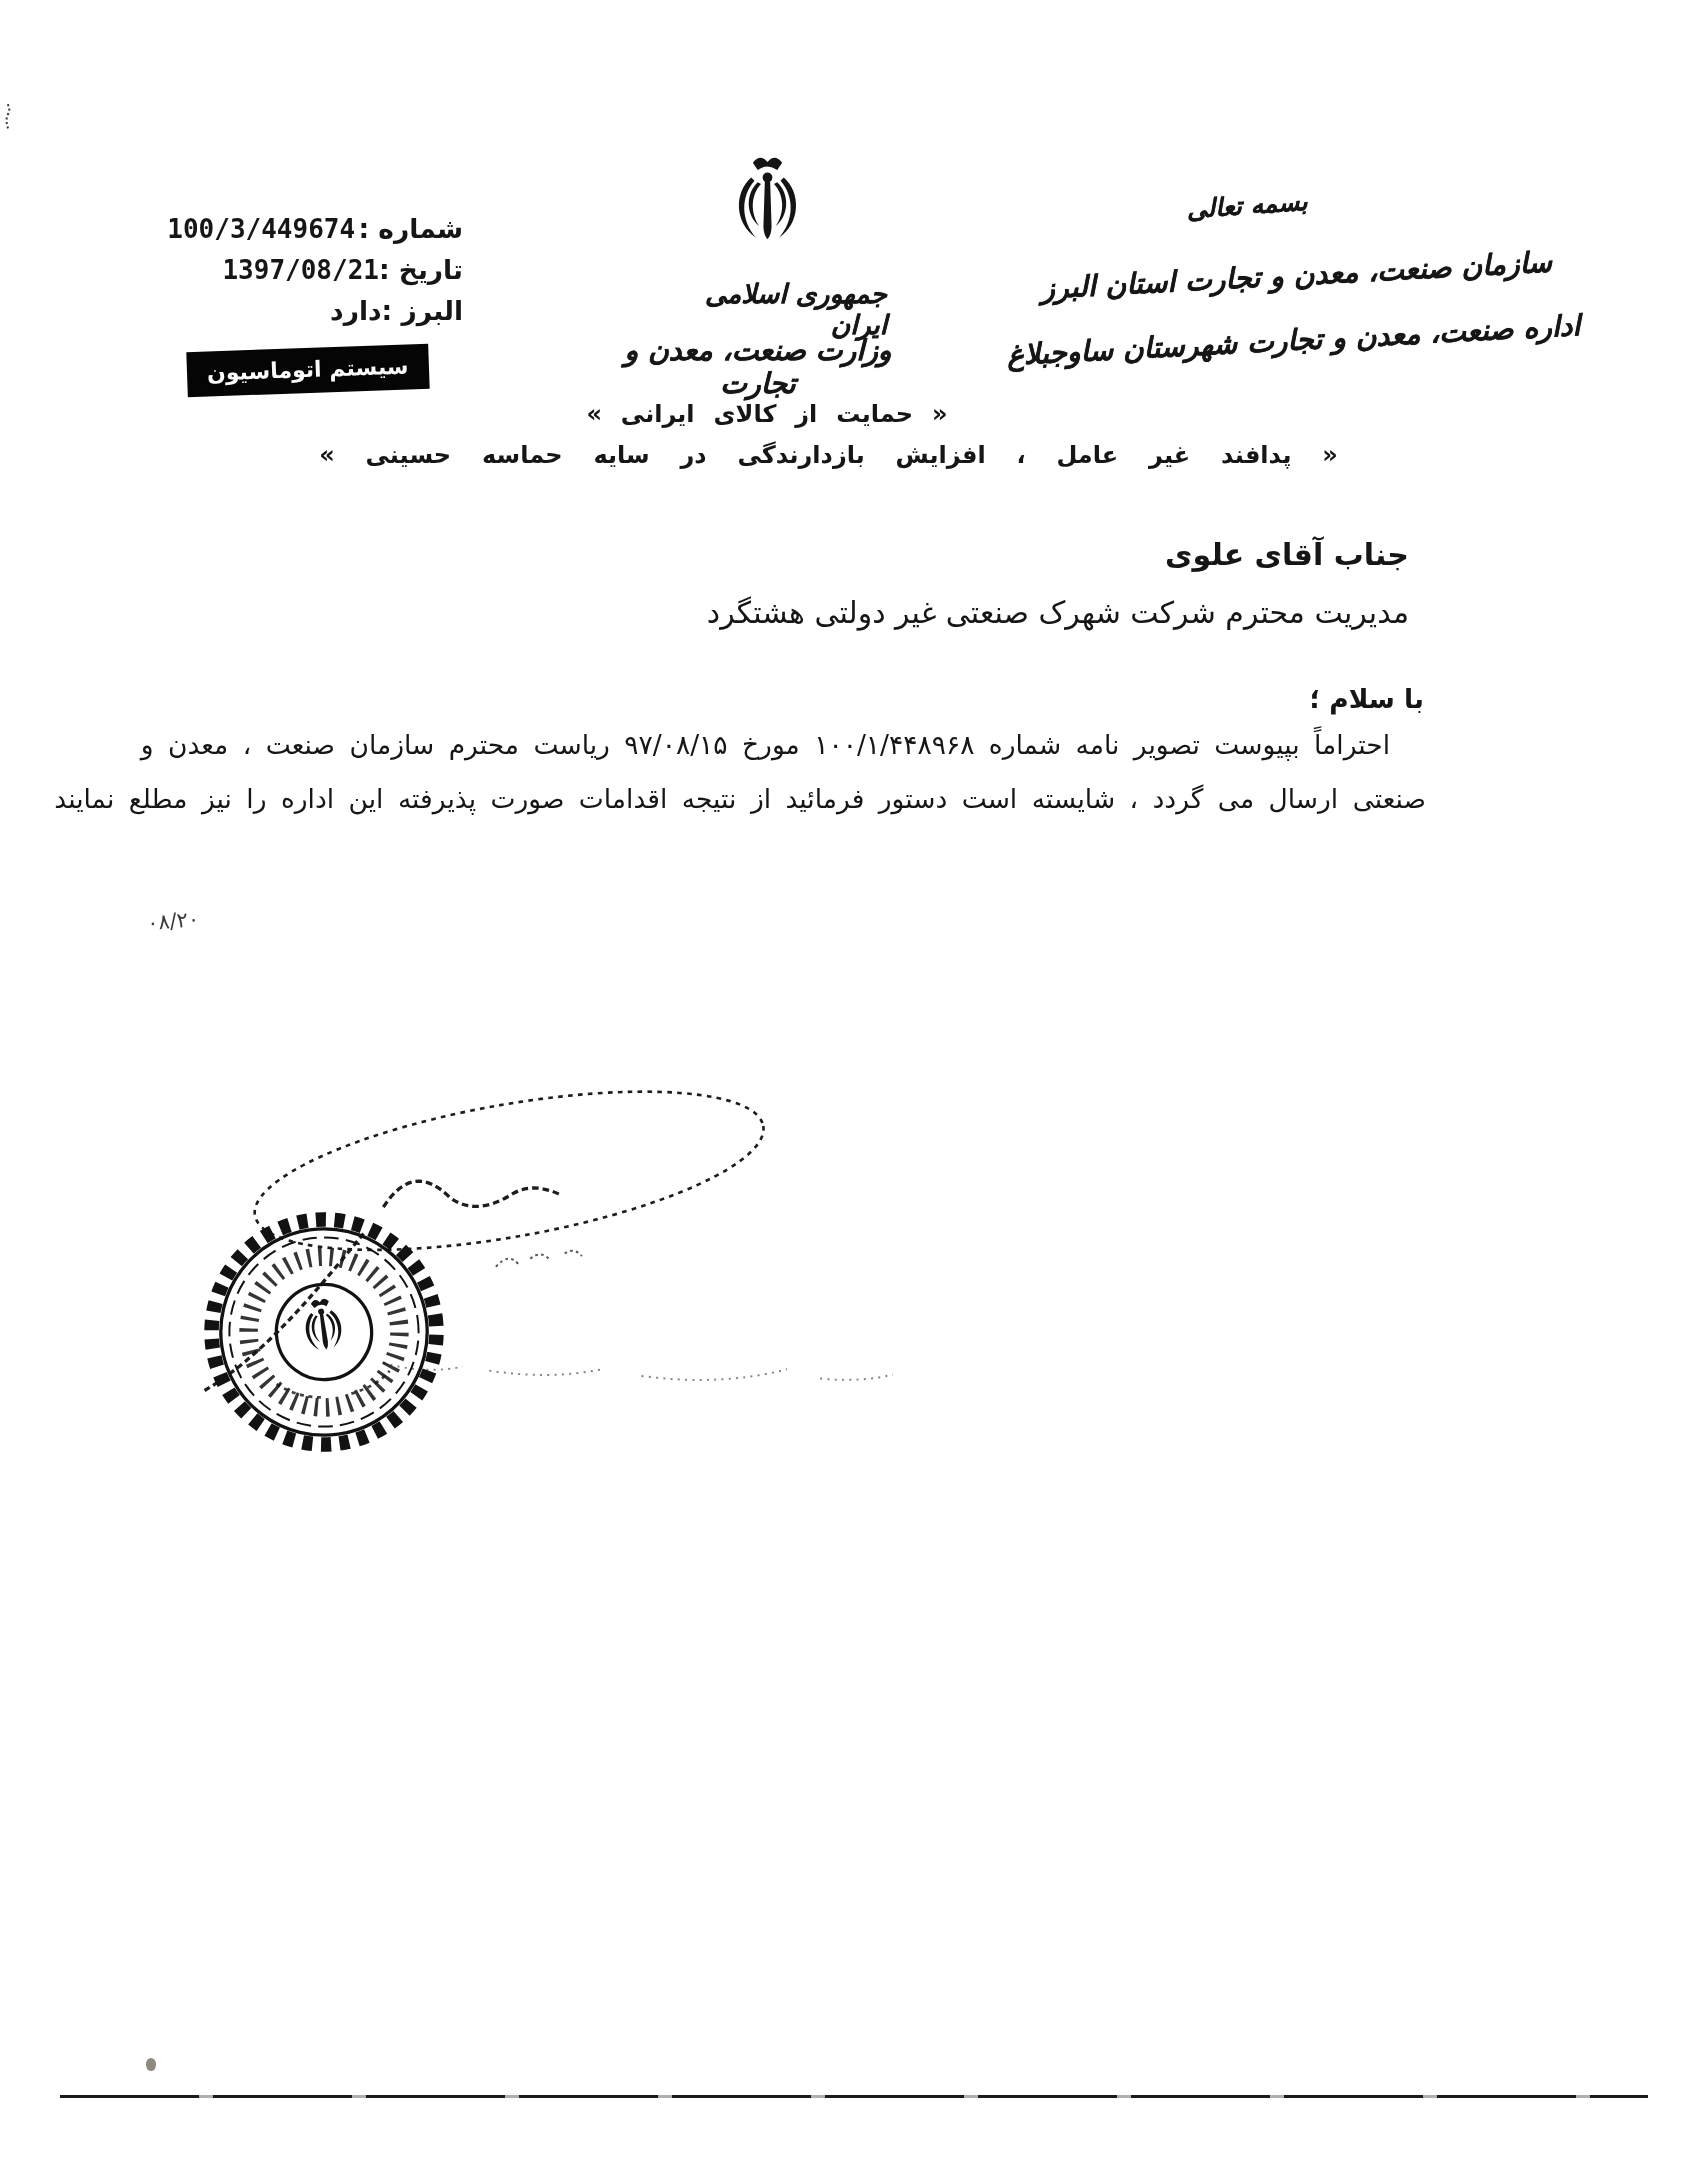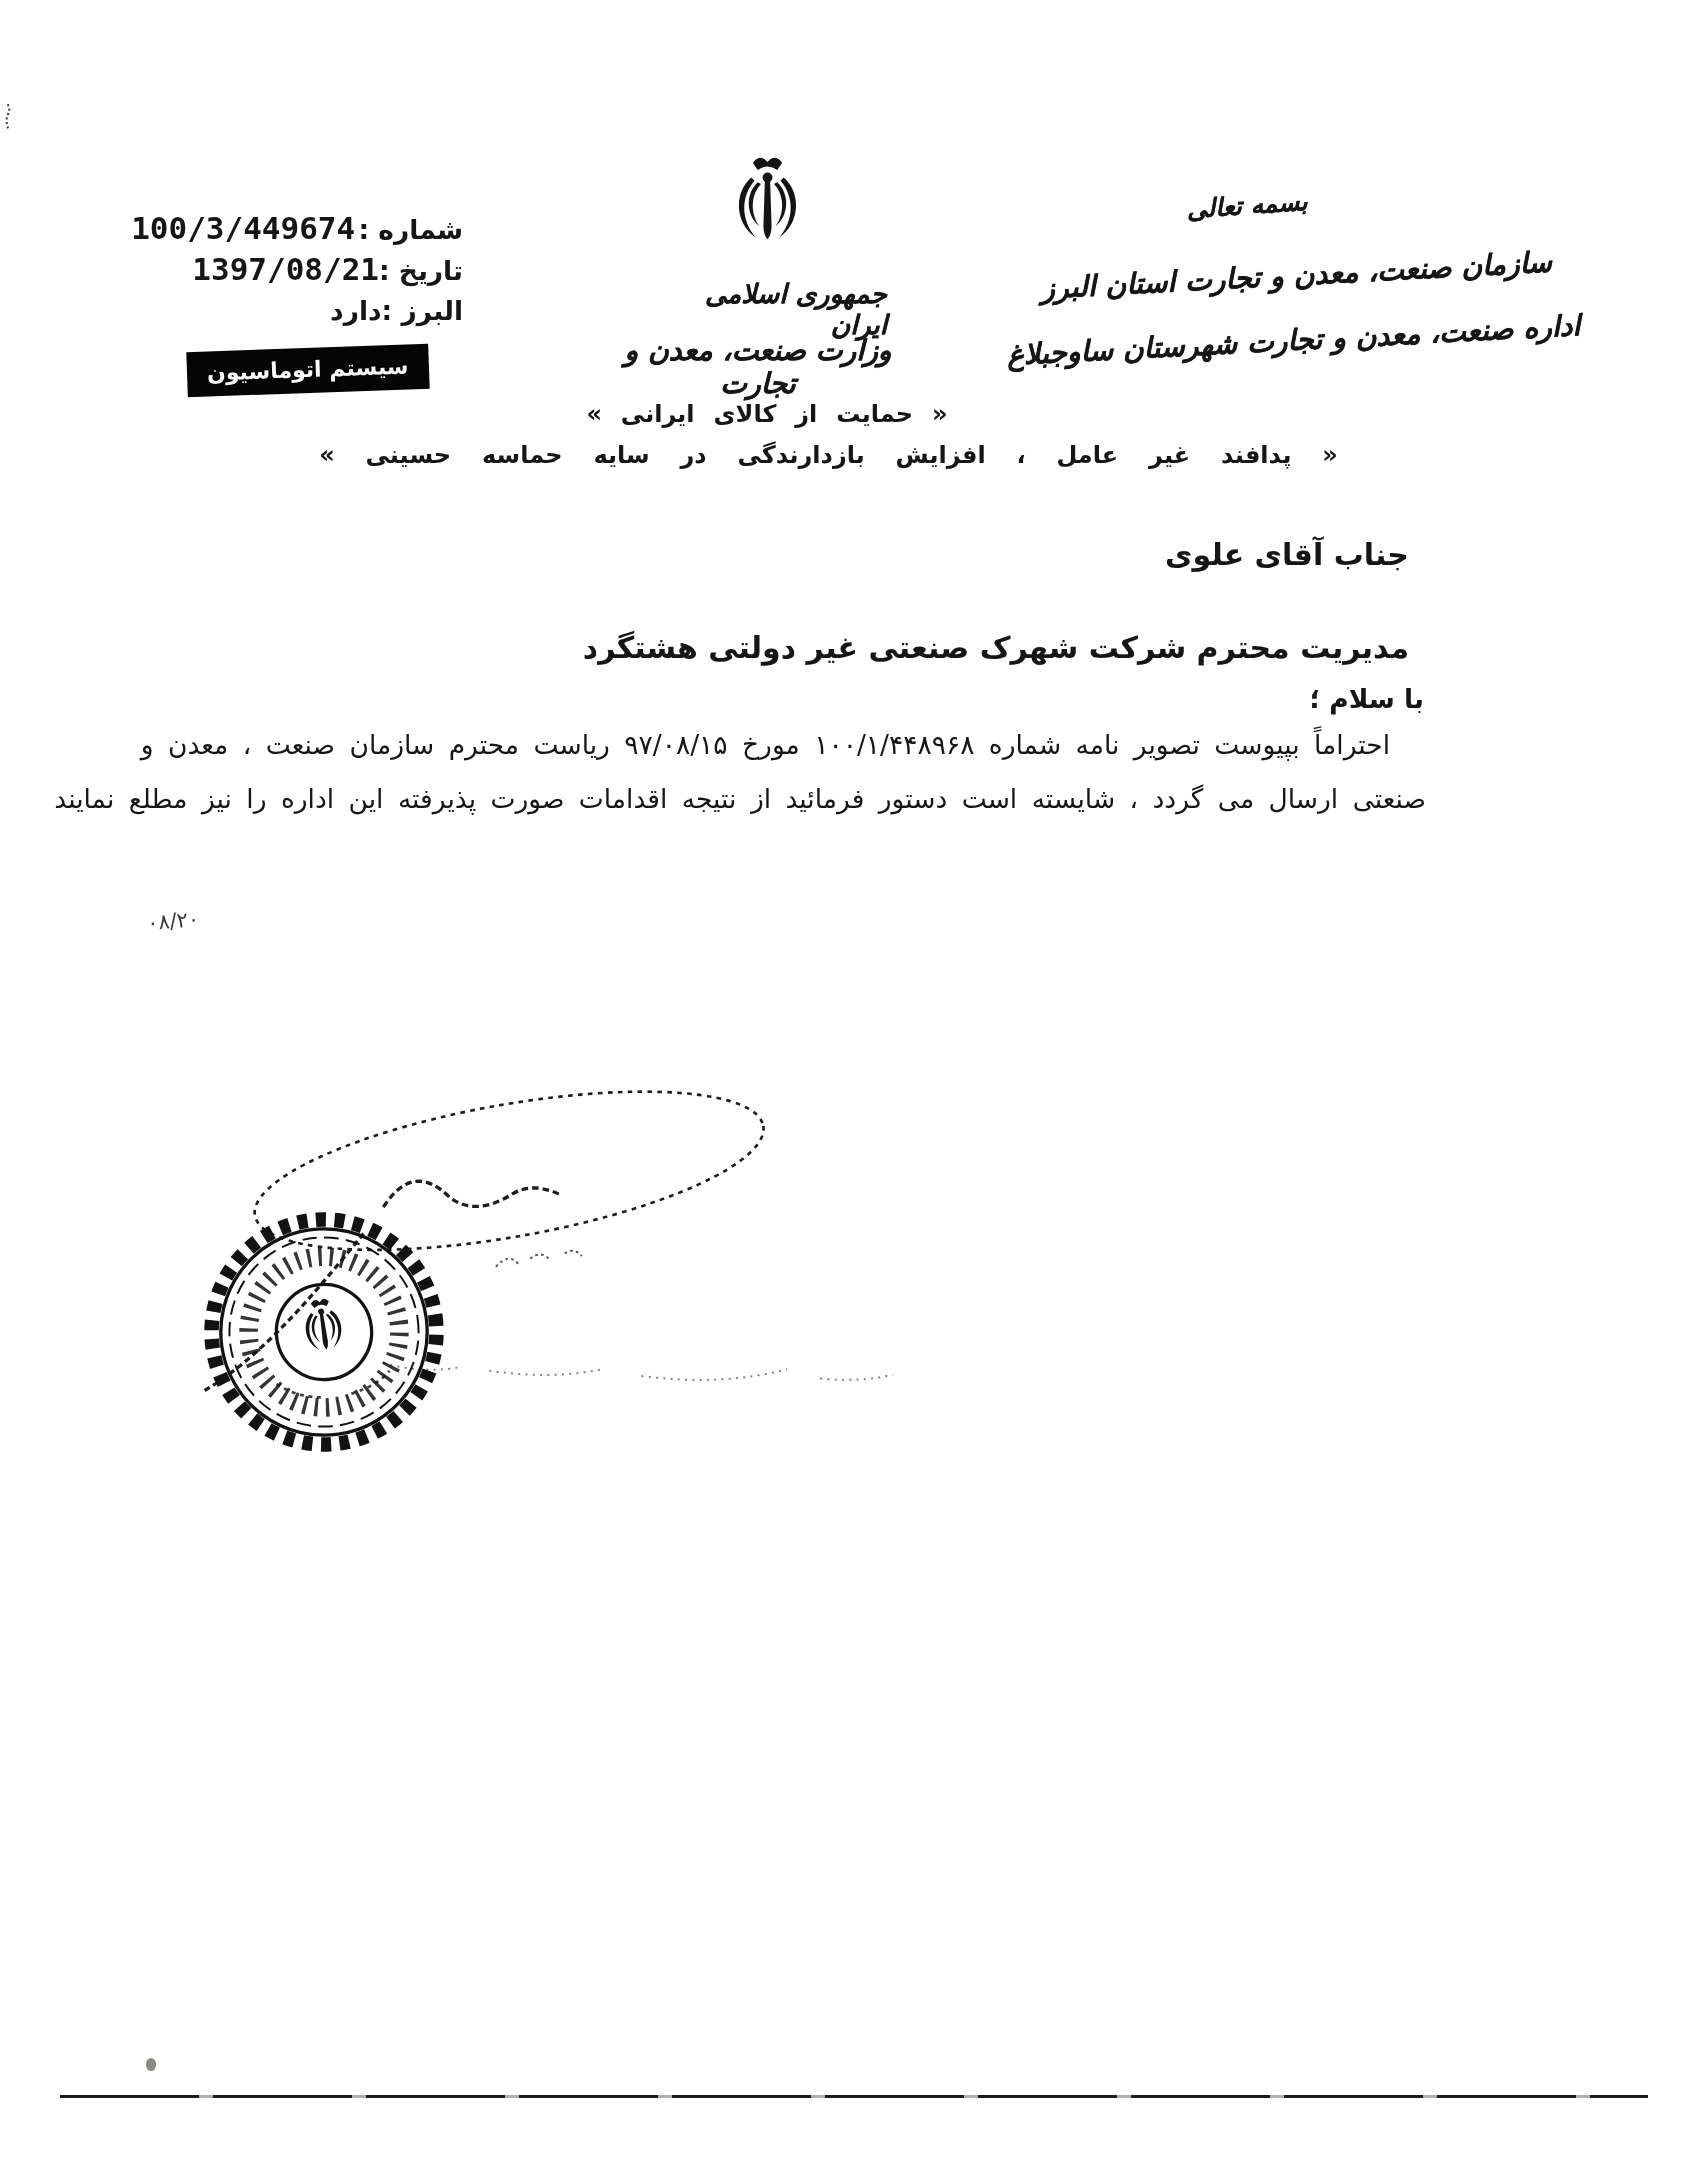--- a/index.html
+++ b/index.html
@@ -10,21 +10,21 @@
     overflow:hidden;
     font-family:"DejaVu Sans",sans-serif;
     color:#161616;
     direction:rtl;
   }
   .abs{position:absolute;}
   
   .meta{left:152px;top:210px;width:311px;direction:rtl;text-align:right;}
   .meta-line{height:41px;line-height:37px;white-space:nowrap;}
   .meta-label{font-size:26.5px;font-weight:bold;letter-spacing:0.7px;}
-  .meta-value{font-family:"DejaVu Sans Mono",monospace;font-size:31px;font-weight:bold;letter-spacing:1.3px;}
+  .meta-value{font-family:"DejaVu Sans Mono",monospace;font-size:26px;font-weight:bold;letter-spacing:1.3px;}
   .automation-badge{
     left:187px;top:348px;
     background:#050505;color:#fbfbfb;
     font-size:22px;font-weight:bold;
     padding:9.3px 20px 10.6px 20px;
     transform:rotate(-2deg);
     letter-spacing:0.7px;
     text-shadow:0 0 1.3px #000;
   }
   
@@ -34,21 +34,21 @@
   .center-line2{left:599px;top:334px;width:318px;text-align:center;font-size:28.4px;}
   
   .basmala{left:1161px;top:191px;width:172px;text-align:center;font-size:25px;transform:rotate(-4deg);}
   .org-line{left:1002px;top:259px;width:589px;text-align:center;font-size:28.4px;transform:rotate(-3deg);white-space:nowrap;}
   .office-line{left:989px;top:324px;width:609px;text-align:center;font-size:28.4px;transform:rotate(-3deg);white-space:nowrap;}
   
   .slogan1{left:529px;top:400px;width:476px;text-align:center;font-size:24px;font-weight:bold;letter-spacing:3.3px;word-spacing:10.6px;white-space:nowrap;}
   .slogan2{left:182px;top:441px;width:1293px;text-align:center;font-size:24px;font-weight:bold;letter-spacing:3.3px;word-spacing:22.5px;white-space:nowrap;}
   
   .recipient1{right:278px;top:537px;font-size:30px;font-weight:bold;letter-spacing:0.7px;}
-  .recipient2{right:278px;top:630px;font-size:30px;font-weight:bold;letter-spacing:0.7px;}
+  .recipient2{right:278px;top:595px;font-size:30px;font-weight:normal;letter-spacing:0.7px;}
   .salutation{right:263px;top:683px;font-size:26.5px;font-weight:bold;}
   
   .body-lines{left:159px;top:718px;width:1267px;}
   .body-line{
     font-size:26.5px;line-height:54px;height:54px;
     letter-spacing:0.7px;word-spacing:6px;
     text-align:justify;text-align-last:justify;
     white-space:nowrap;
   }
   .body-line.first{padding-right:36px;}

